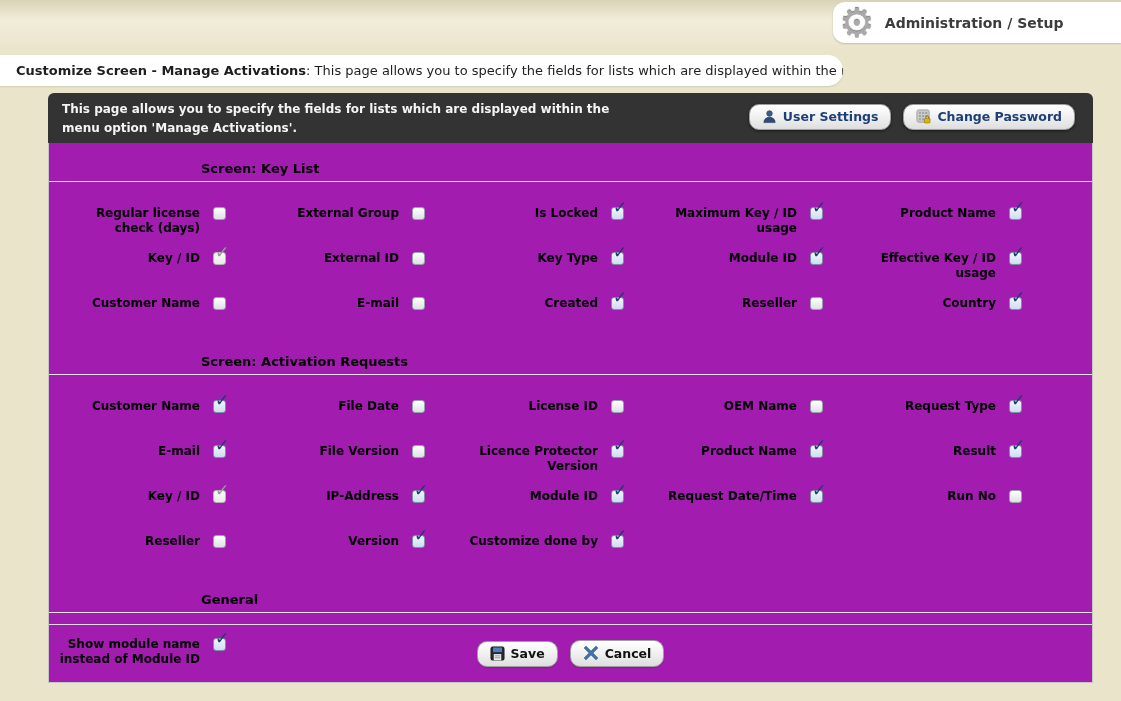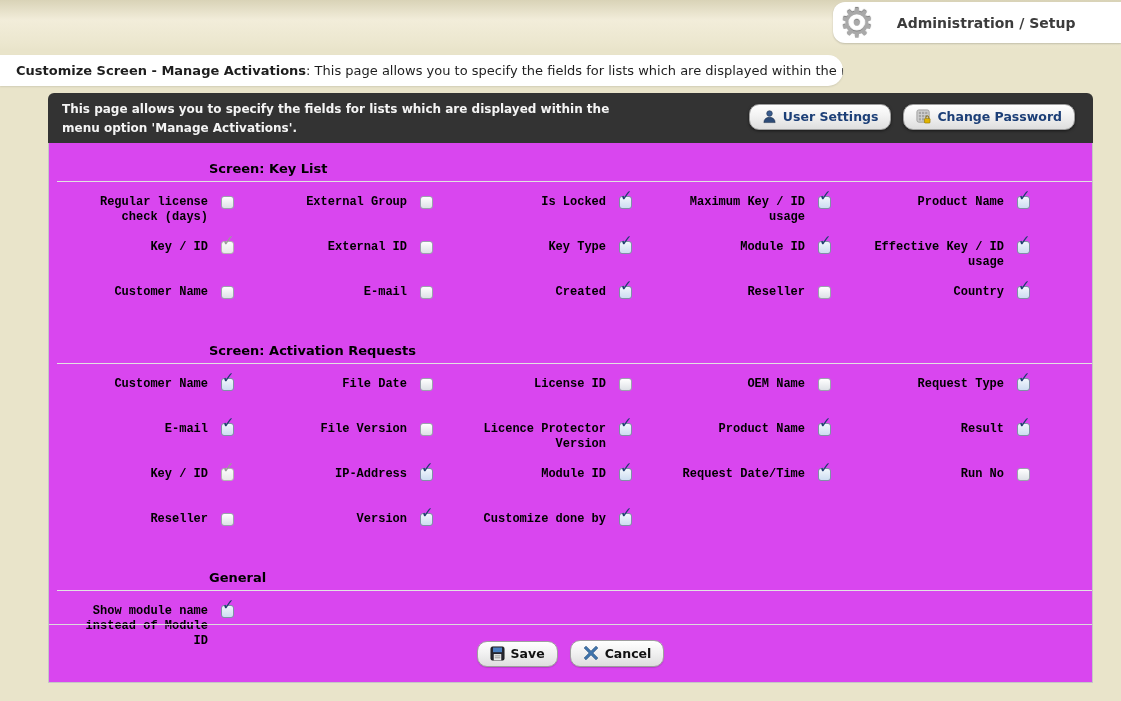--- a/index.html
+++ b/index.html
@@ -18,21 +18,21 @@
     position:absolute; top:2px; right:0; width:288px; height:41px;
     background:#fff; border-radius:12px 0 0 12px;
     box-shadow:0 1px 2px rgba(0,0,0,0.18);
     display:flex; align-items:center;
   }
   .gear-icon {
     font-size:40px; line-height:38px; color:#a9a9a9; margin-left:6px;
     text-shadow:0 1px 1px #ffffff, 0 -1px 1px #777;
     user-select:none;
   }
-  .admin-title { font-weight:bold; color:#3c3c3c; font-size:14px; margin-left:22px; white-space:nowrap; }
+  .admin-title { font-weight:bold; color:#3c3c3c; font-size:14px; margin-left:10px; white-space:nowrap; }
   
   .breadcrumb {
     position:absolute; top:55px; left:0; width:843px; height:31px;
     background:#fff; border-radius:0 15px 15px 0;
     box-shadow:0 1px 2px rgba(0,0,0,0.10);
     display:flex; align-items:center; padding-left:16px;
     font-size:13px; color:#1e1e1e; white-space:nowrap; overflow:hidden;
   }
   .breadcrumb b { font-weight:bold; }
   
@@ -51,32 +51,31 @@
     background:linear-gradient(to bottom,#ffffff 0%,#f2f2f2 45%,#dedede 100%);
     border:1px solid #9f9f9f; border-radius:10px;
     padding:4px 12px 5px 12px; font-size:12.5px; font-weight:bold;
     font-family:"DejaVu Sans", sans-serif; cursor:pointer; white-space:nowrap;
   }
   .btn-header { color:#1c3f77; box-shadow:0 1px 3px rgba(0,0,0,0.55); }
   .btn-footer { color:#111; box-shadow:0 1px 1px rgba(0,0,0,0.15); }
   .btn svg { flex:none; }
   
   .content {
-    background:#d946ef; border:1px solid #c6c6c6; border-top:none;
-    height:540px; position:relative; padding-top:1px;padding-left:8px;
+    background:#a21caf; border:1px solid #c6c6c6; border-top:none;
+    height:540px; position:relative; padding-top:1px;
   }
   .section-heading {
     font-size:13px; font-weight:bold; color:#000;
     padding:17px 0 5px 152px;
     border-bottom:1px solid #e2e2e2;
   }
   .grid {
     display:grid; grid-template-columns:repeat(5, 199px);
-    margin:7px 43px 2px 7px;
-    font-family:Liberation Mono, monospace;
+    margin:18px 43px 2px 7px;
   }
   .cell { display:flex; align-items:flex-start; min-height:45px; padding-top:6px; }
   .field-label {
     flex:1 1 auto; text-align:right; font-weight:bold;
     font-size:12px; line-height:15px; color:#000;
   }
   .cb {
     flex:none; width:13px; height:13px; margin:1px 29px 0 13px;
     border:1px solid #9aa2ad; border-radius:3px; position:relative;
     background:linear-gradient(to bottom,#ffffff,#dde1e6);

